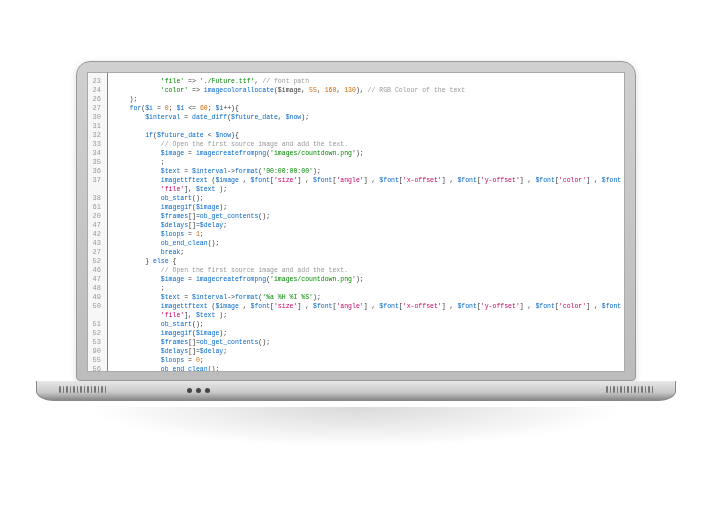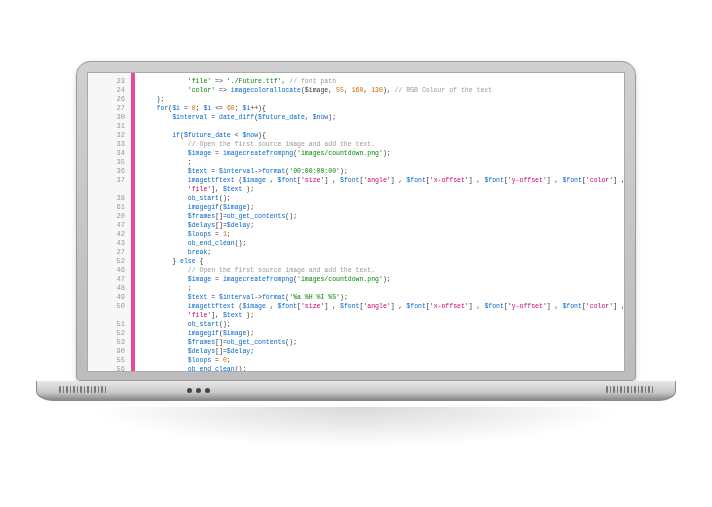--- a/index.html
+++ b/index.html
@@ -24,23 +24,23 @@
   box-shadow: 0 2px 6px rgba(0,0,0,0.15);
 }
 .screen {
   background: #fff;
   height: 300px;
   border: 1px solid #aaa;
   display: flex;
   overflow: hidden;
 }
 .gutter {
-  width: 47px;
+  width: 20px;
   background: #f7f7f7;
-  border-right: 4px solid #ec4899;
+  border-right: 1px solid #ec4899;
   padding: 4px 0;
   flex-shrink: 0;
 }
 .gutter .ln {
   font-size: 7px;
   color: #999;
   text-align: right;
   padding-right: 6px;
   line-height: 9px;
   height: 9px;

